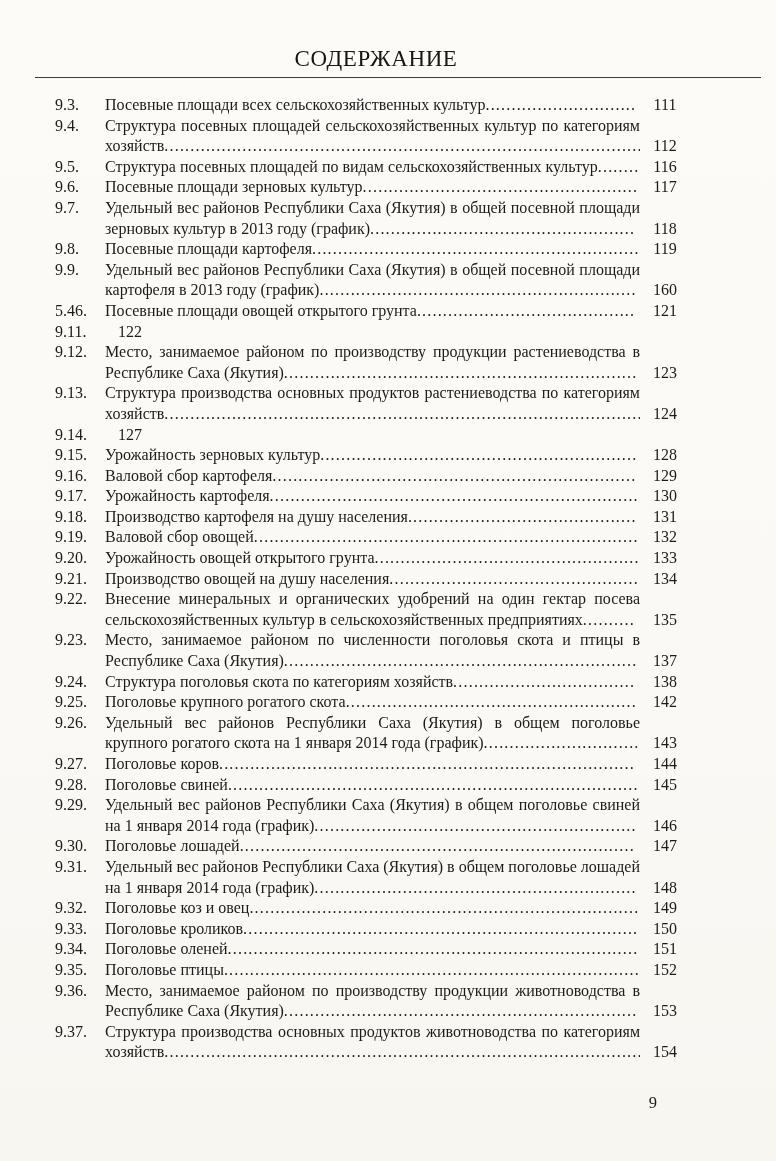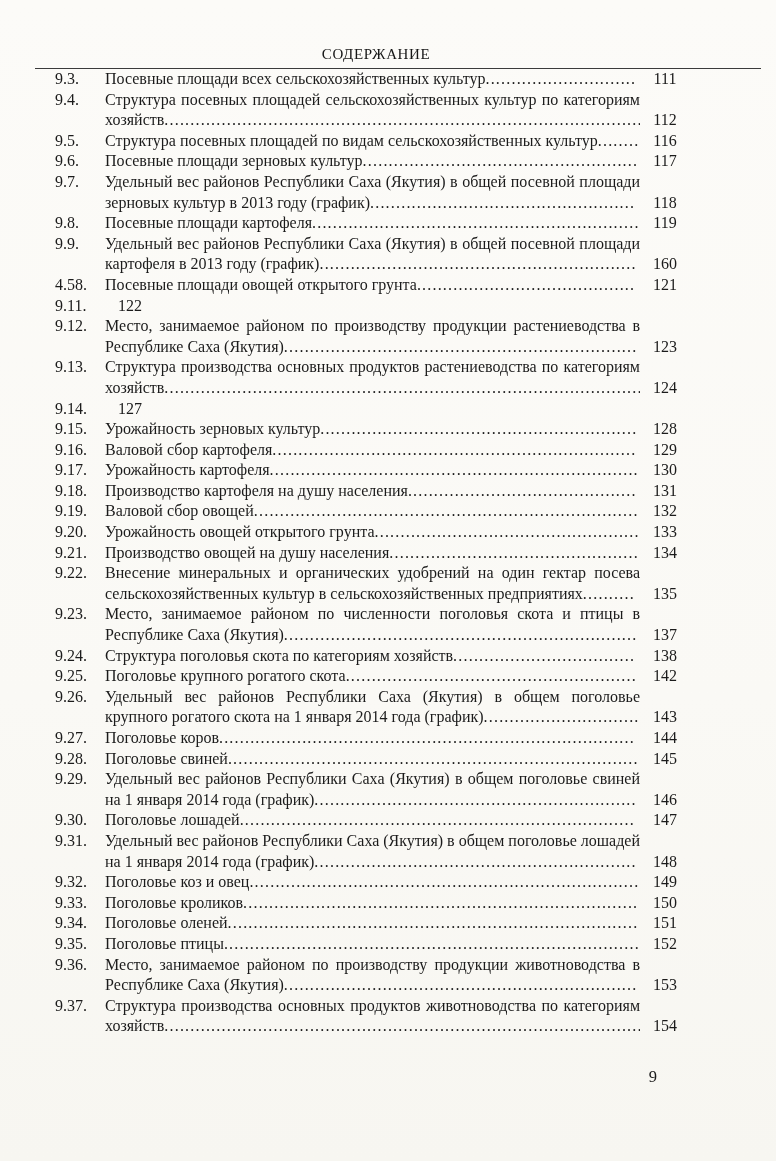--- a/index.html
+++ b/index.html
@@ -13,30 +13,31 @@
   .page {
     position: relative;
     width: 776px; height: 1161px;
     box-sizing: border-box;
     padding: 46px 79px 0 55px;
     background: linear-gradient(180deg, #fcfbf8 0%, #faf9f5 60%, #f7f6f1 100%);
     overflow: hidden;
   }
   .header {
     text-align: center;
-    font-size: 15px;
+    font-size: 23px;
     letter-spacing: 0.6px;
     color: #161616;
   }
   .rule {
     border: 0;
     border-top: 1.7px solid #3b3b3b;
     margin: 5px -64px 0 -20px;
   }
   .toc {
+    margin-top: 17px;
     font-size: 16px;
     line-height: 20.6px;
   }
   .toc-row { display: flex; align-items: stretch; }
   .toc-num {
     flex: 0 0 50px;
     align-self: flex-start;
     white-space: nowrap;
   }
   .toc-title {
@@ -106,21 +107,21 @@
         <span class="toc-page">119</span>
       </div>
 
       <div class="toc-row">
         <span class="toc-num">9.9.</span>
         <span class="toc-title"><span>Удельный вес районов Республики Саха (Якутия) в общей посевной площади картофеля в 2013 году (график)</span><span class="toc-leader">.............................................................</span></span>
         <span class="toc-page">160</span>
       </div>
 
       <div class="toc-row">
-        <span class="toc-num">4.58.</span>
+        <span class="toc-num">5.46.</span>
         <span class="toc-title"><span>Посевные площади овощей открытого грунта</span><span class="toc-leader">..........................................</span></span>
         <span class="toc-page">121</span>
       </div>
 
       <div class="toc-row">
         <span class="toc-num">9.11.</span>
         <span class="toc-page">122</span>
       </div>
 
       <div class="toc-row">

